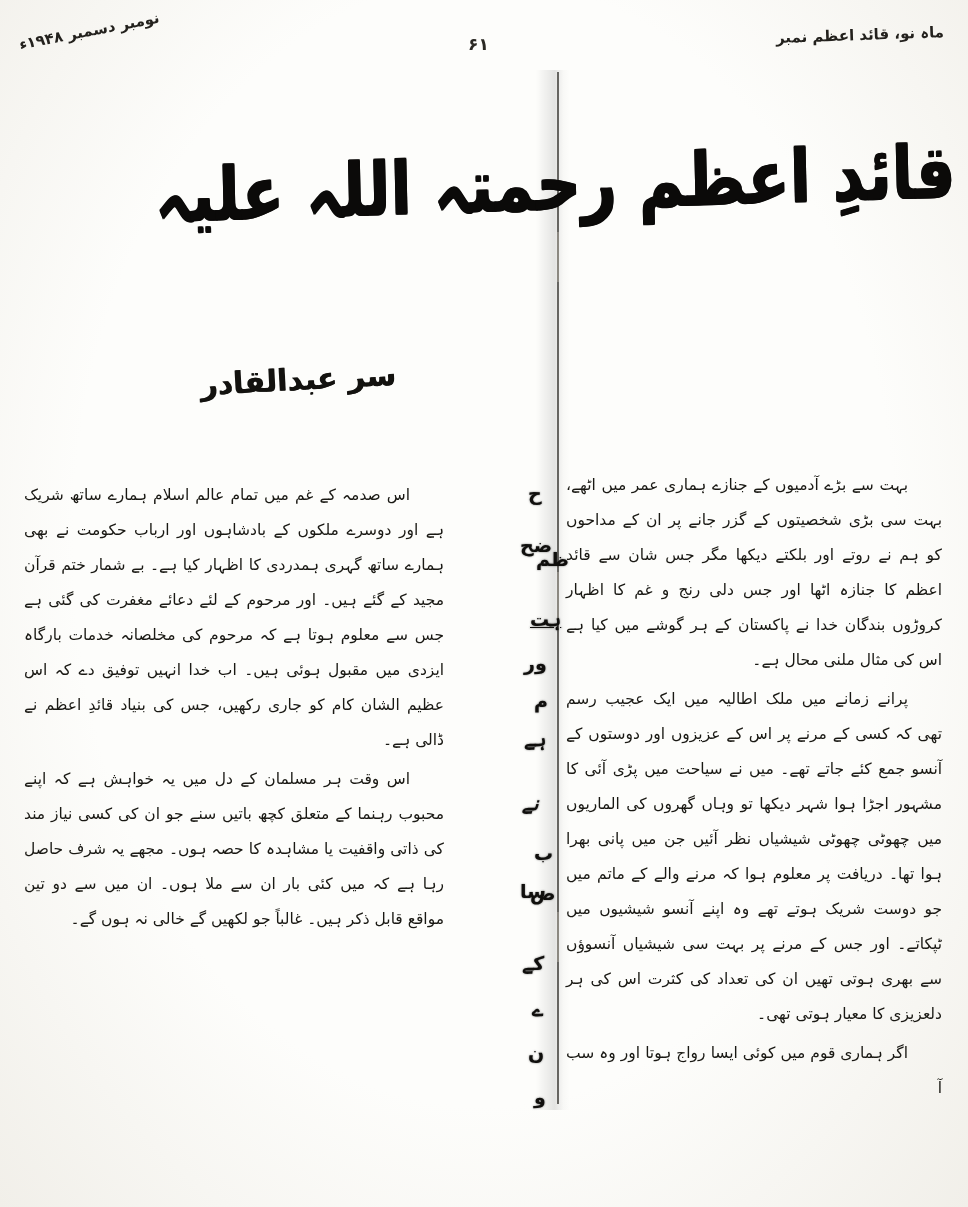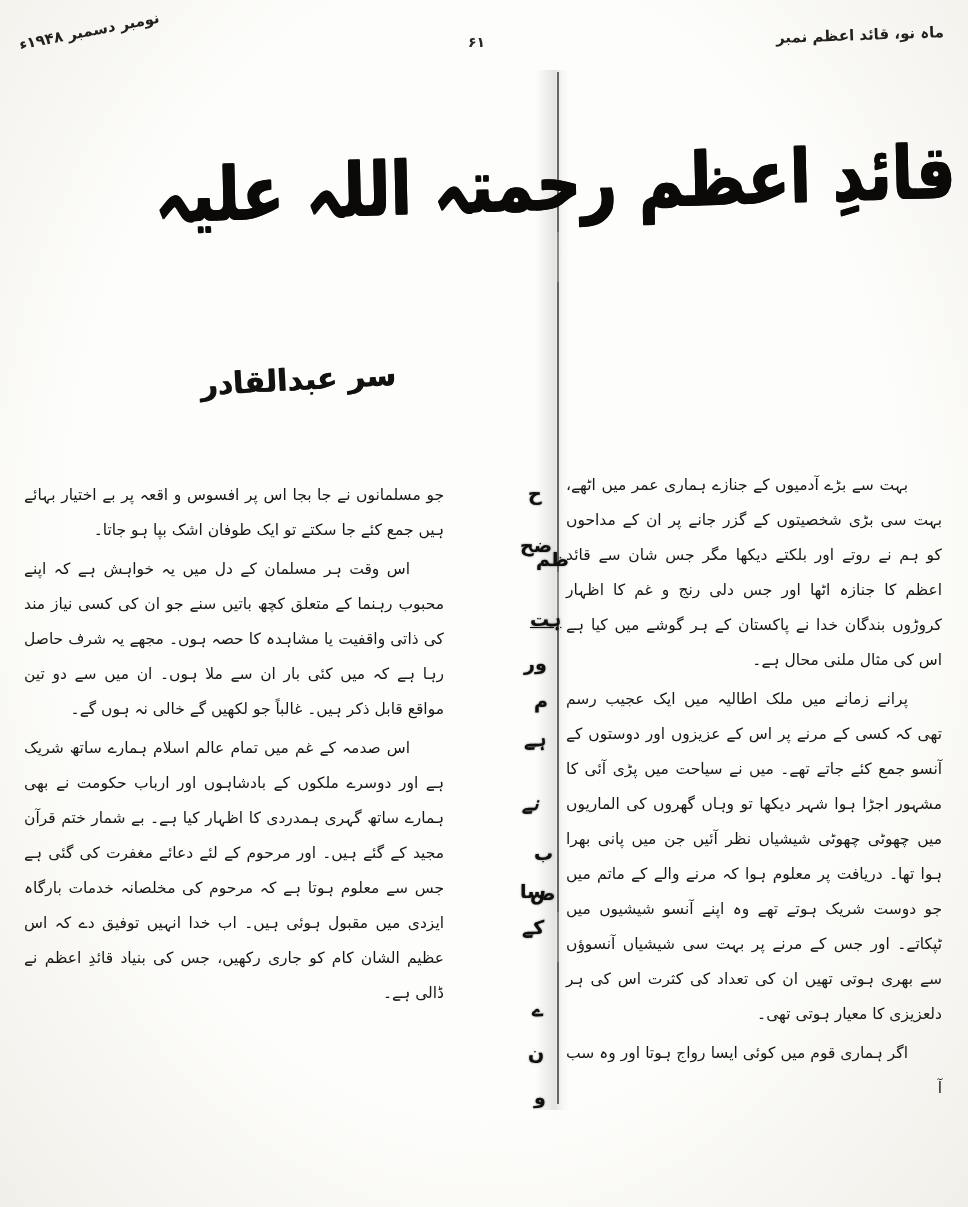--- a/index.html
+++ b/index.html
@@ -19,21 +19,21 @@
   
   .hdr-left {
     position: absolute; top: 22px; left: 18px;
     transform: rotate(-11deg);
     font-size: 15px; font-weight: bold; direction: rtl;
     color: #23211d;
     white-space: nowrap;
   }
   .hdr-center {
     position: absolute; top: 34px; left: 468px;
-    font-size: 14px; font-weight: bold; color: #2a2823;
+    font-size: 17px; font-weight: bold; color: #2a2823;
   }
   .hdr-right {
     position: absolute; top: 26px; right: 24px;
     transform: rotate(-2deg);
     font-size: 15px; font-weight: bold; direction: rtl; color: #23211d;
     white-space: nowrap;
   }
   
   .gutter-shadow {
     position: absolute; top: 70px; left: 536px;
@@ -103,34 +103,33 @@
   <span class="gutter-mark" style="top:522px;  left:520px;margin-top:12px;">ضح</span>
   <span class="gutter-mark" style="top:548px;  left:536px;">ظم</span>
   <span class="gutter-mark" style="top:608px;  left:530px;text-decoration:underline;">ہت</span>
   <span class="gutter-mark" style="top:652px;  left:524px;">ور</span>
   <span class="gutter-mark" style="top:690px;  left:534px;">م</span>
   <span class="gutter-mark" style="top:728px;  left:524px;">ہے</span>
   <span class="gutter-mark" style="top:792px;  left:522px;font-style:italic;">نے</span>
   <span class="gutter-mark" style="top:842px;  left:534px;">ب</span>
   <span class="gutter-mark" style="top:882px;  left:530px;">ض</span>
   <span class="gutter-mark" style="top:880px;  left:520px;">سا</span>
-  <span class="gutter-mark" style="top:916px;  left:522px;">کے</span>
+  <span class="gutter-mark" style="top:952px;  left:522px;">کے</span>
   <span class="gutter-mark" style="top:998px;  left:532px;">ے</span>
   <span class="gutter-mark" style="top:1042px; left:528px;">ن</span>
   <span class="gutter-mark" style="top:1086px; left:534px;">و</span>
 
   <div class="main-title">قائدِ اعظم رحمتہ اللہ علیہ</div>
 
   <div class="author">سر عبدالقادر</div>
 
   <div class="col col-right">
     <p>بہت سے بڑے آدمیوں کے جنازے ہماری عمر میں اٹھے، بہت سی بڑی شخصیتوں کے گزر جانے پر ان کے مداحوں کو ہم نے روتے اور بلکتے دیکھا مگر جس شان سے قائد اعظم کا جنازہ اٹھا اور جس دلی رنج و غم کا اظہار کروڑوں بندگان خدا نے پاکستان کے ہر گوشے میں کیا ہے اس کی مثال ملنی محال ہے۔</p>
     <p>پرانے زمانے میں ملک اطالیہ میں ایک عجیب رسم تھی کہ کسی کے مرنے پر اس کے عزیزوں اور دوستوں کے آنسو جمع کئے جاتے تھے۔ میں نے سیاحت میں پڑی آئی کا مشہور اجڑا ہوا شہر دیکھا تو وہاں گھروں کی الماریوں میں چھوٹی چھوٹی شیشیاں نظر آئیں جن میں پانی بھرا ہوا تھا۔ دریافت پر معلوم ہوا کہ مرنے والے کے ماتم میں جو دوست شریک ہوتے تھے وہ اپنے آنسو شیشیوں میں ٹپکاتے۔ اور جس کے مرنے پر بہت سی شیشیاں آنسوؤں سے بھری ہوتی تھیں ان کی تعداد کی کثرت اس کی ہر دلعزیزی کا معیار ہوتی تھی۔</p>
     <p>اگر ہماری قوم میں کوئی ایسا رواج ہوتا اور وہ سب آ</p>
   </div>
 
   <div class="col col-left">
-    <p class="no-indent">جو مسلمانوں نے جا بجا اس پر افسوس و اقعہ پر بے اختیار بہائے ہیں جمع کئے جا سکتے تو ایک طوفان اشک بپا ہو جاتا۔</p>
+    <p>اس صدمہ کے غم میں تمام عالم اسلام ہمارے ساتھ شریک ہے اور دوسرے ملکوں کے بادشاہوں اور ارباب حکومت نے بھی ہمارے ساتھ گہری ہمدردی کا اظہار کیا ہے۔ بے شمار ختم قرآن مجید کے گئے ہیں۔ اور مرحوم کے لئے دعائے مغفرت کی گئی ہے جس سے معلوم ہوتا ہے کہ مرحوم کی مخلصانہ خدمات بارگاہ ایزدی میں مقبول ہوئی ہیں۔ اب خدا انہیں توفیق دے کہ اس عظیم الشان کام کو جاری رکھیں، جس کی بنیاد قائدِ اعظم نے ڈالی ہے۔</p>
     <p>اس وقت ہر مسلمان کے دل میں یہ خواہش ہے کہ اپنے محبوب رہنما کے متعلق کچھ باتیں سنے جو ان کی کسی نیاز مند کی ذاتی واقفیت یا مشاہدہ کا حصہ ہوں۔ مجھے یہ شرف حاصل رہا ہے کہ میں کئی بار ان سے ملا ہوں۔ ان میں سے دو تین مواقع قابل ذکر ہیں۔ غالباً جو لکھیں گے خالی نہ ہوں گے۔</p>
-    <p>اس صدمہ کے غم میں تمام عالم اسلام ہمارے ساتھ شریک ہے اور دوسرے ملکوں کے بادشاہوں اور ارباب حکومت نے بھی ہمارے ساتھ گہری ہمدردی کا اظہار کیا ہے۔ بے شمار ختم قرآن مجید کے گئے ہیں۔ اور مرحوم کے لئے دعائے مغفرت کی گئی ہے جس سے معلوم ہوتا ہے کہ مرحوم کی مخلصانہ خدمات بارگاہ ایزدی میں مقبول ہوئی ہیں۔ اب خدا انہیں توفیق دے کہ اس عظیم الشان کام کو جاری رکھیں، جس کی بنیاد قائدِ اعظم نے ڈالی ہے۔</p>
   </div>
 
 </div>
 
 </body></html>

